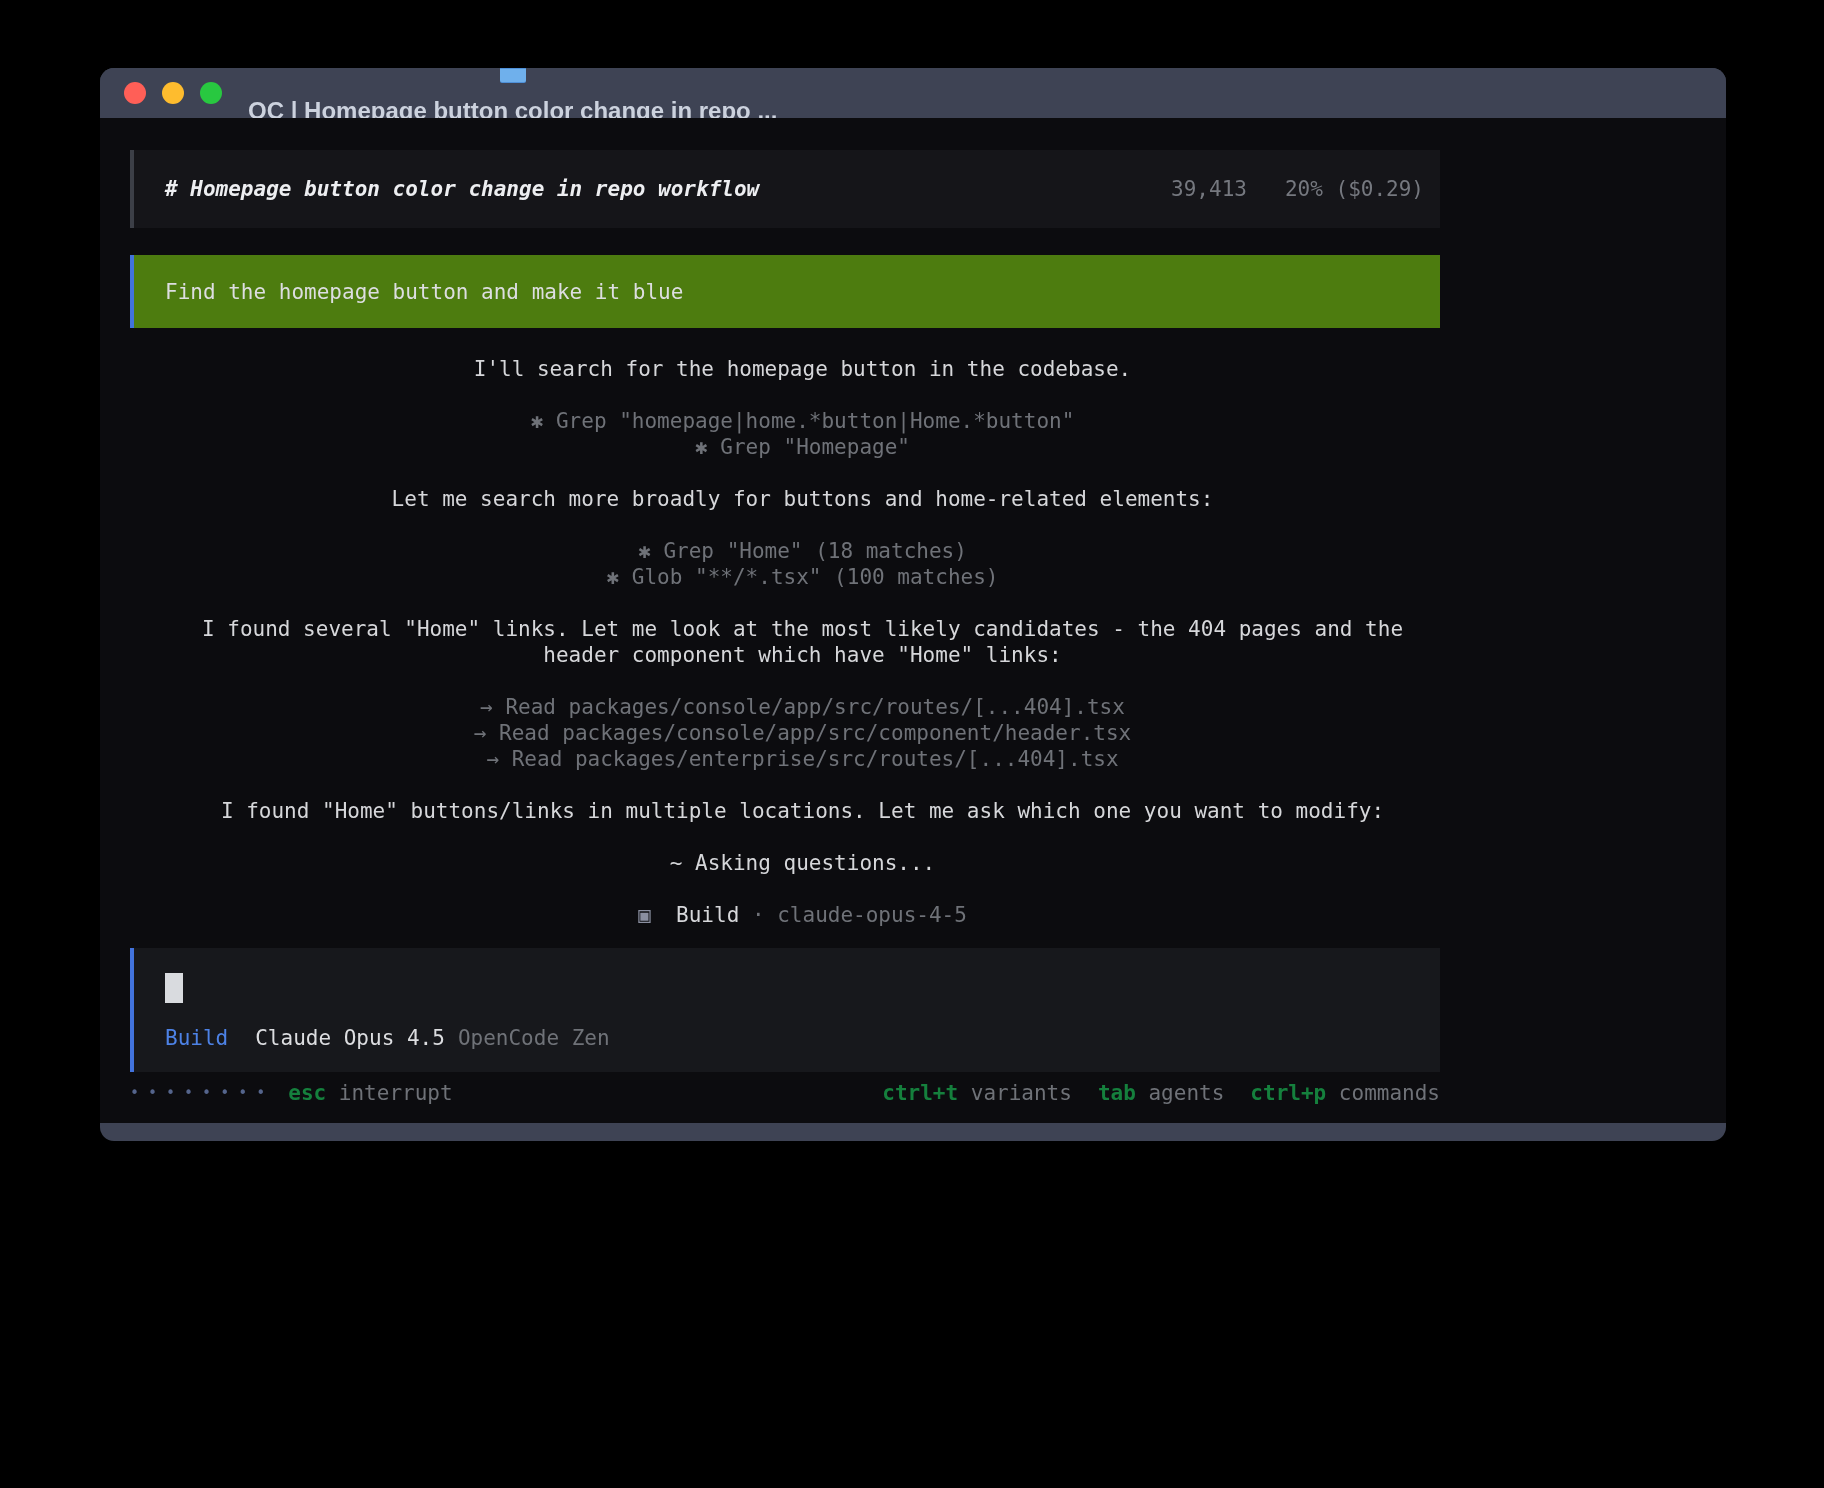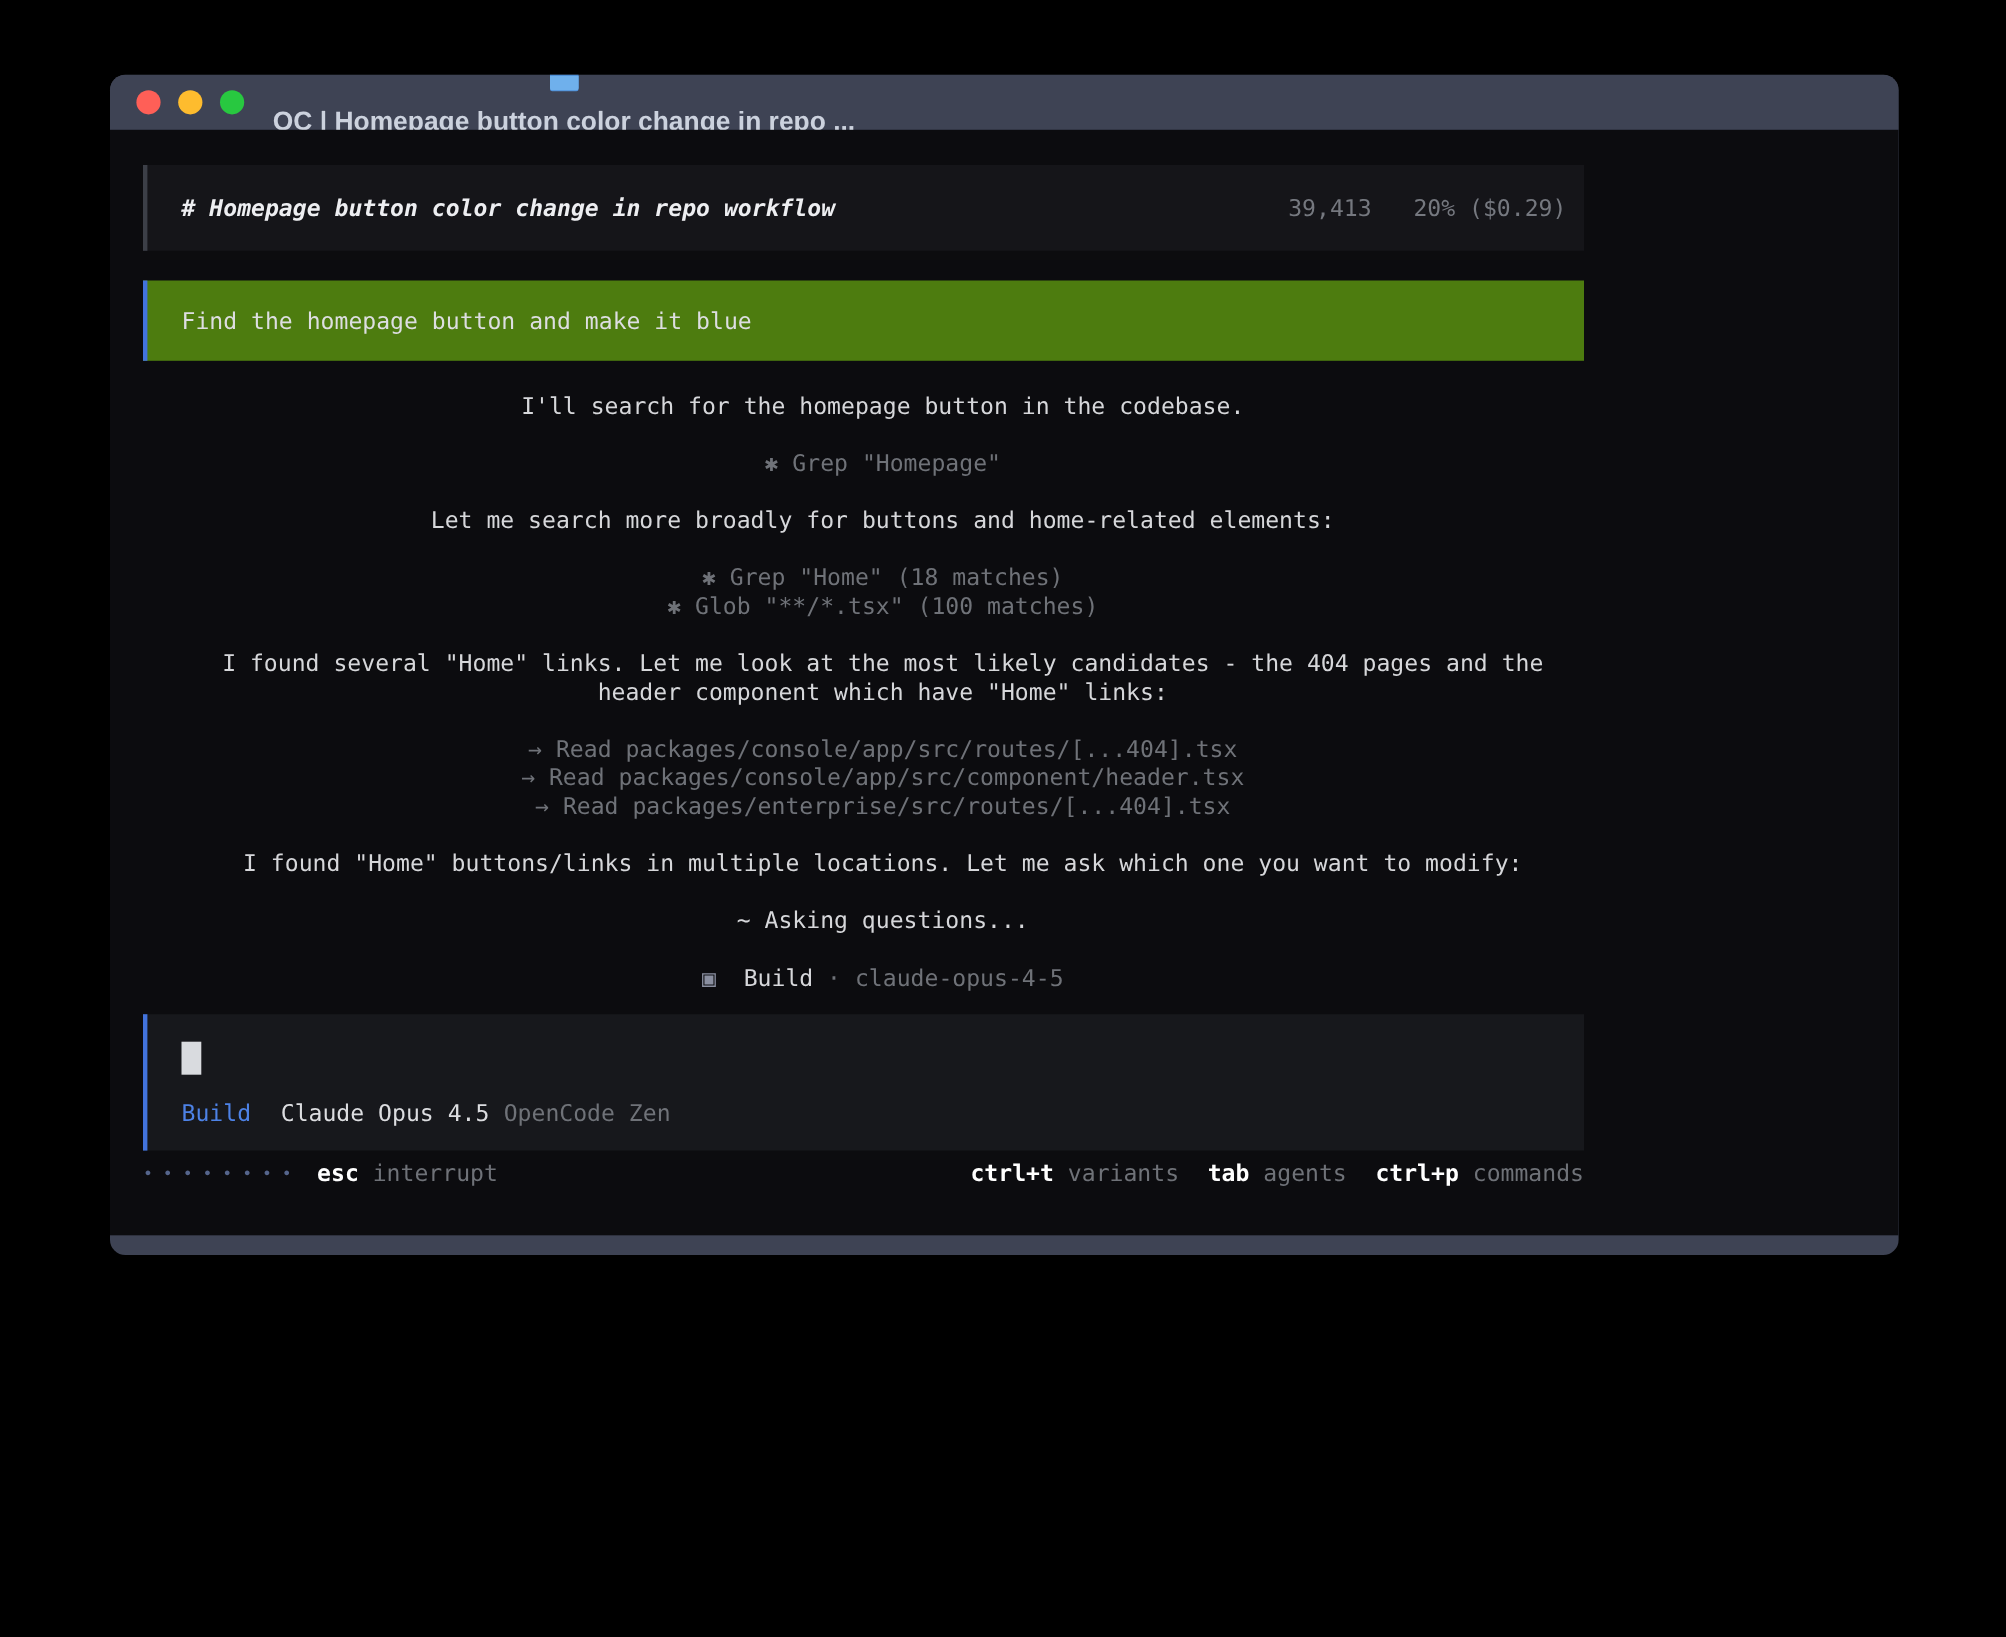--- a/index.html
+++ b/index.html
@@ -68,21 +68,21 @@
   }
   .cursor { width: 18px; height: 30px; background: #d9dbdf; }
   .input-labels { margin-top: 22px; height: 26px; line-height: 26px; font-size: 21px; display: flex; white-space: pre; }
   .mode { color: #4d82e6; }
   .model { color: #dcdde0; margin-left: 27px; }
   .provider { color: #6f7278; margin-left: 13px; }
 
   .statusbar { margin-top: 8px; height: 26px; display: flex; align-items: center; font-size: 21px; }
   .spinner { color: #55658c; font-size: 15px; letter-spacing: 9px; margin-right: 14px; line-height: 26px; }
   .hint { white-space: pre; }
-  .hint .key { color: #ffffff; font-weight: bold; }
+  .hint .key { color: #15803d; font-weight: bold; }
   .hint .label { color: #6f7278; }
   .hints-right { margin-left: auto; display: flex; gap: 26px; }
 </style>
 </head>
 <body>
 
 <div class="window">
 
   <div class="titlebar">
     <div class="lights">
@@ -112,20 +112,21 @@
         </span>
       </div>
 
       <div class="user-box">
         <span>Find the homepage button and make it blue</span>
       </div>
 
       <div class="transcript">
           <div class="line text">I'll search for the homepage button in the codebase.</div>
           <div class="line blank">&nbsp;</div>
+          <div class="line tool">✱ Grep "homepage|home.*button|Home.*button"</div>
           <div class="line tool">✱ Grep "Homepage"</div>
           <div class="line blank">&nbsp;</div>
           <div class="line text">Let me search more broadly for buttons and home-related elements:</div>
           <div class="line blank">&nbsp;</div>
           <div class="line tool">✱ Grep "Home" (18 matches)</div>
           <div class="line tool">✱ Glob "**/*.tsx" (100 matches)</div>
           <div class="line blank">&nbsp;</div>
           <div class="line text">I found several "Home" links. Let me look at the most likely candidates - the 404 pages and the</div>
           <div class="line text">header component which have "Home" links:</div>
           <div class="line blank">&nbsp;</div>

